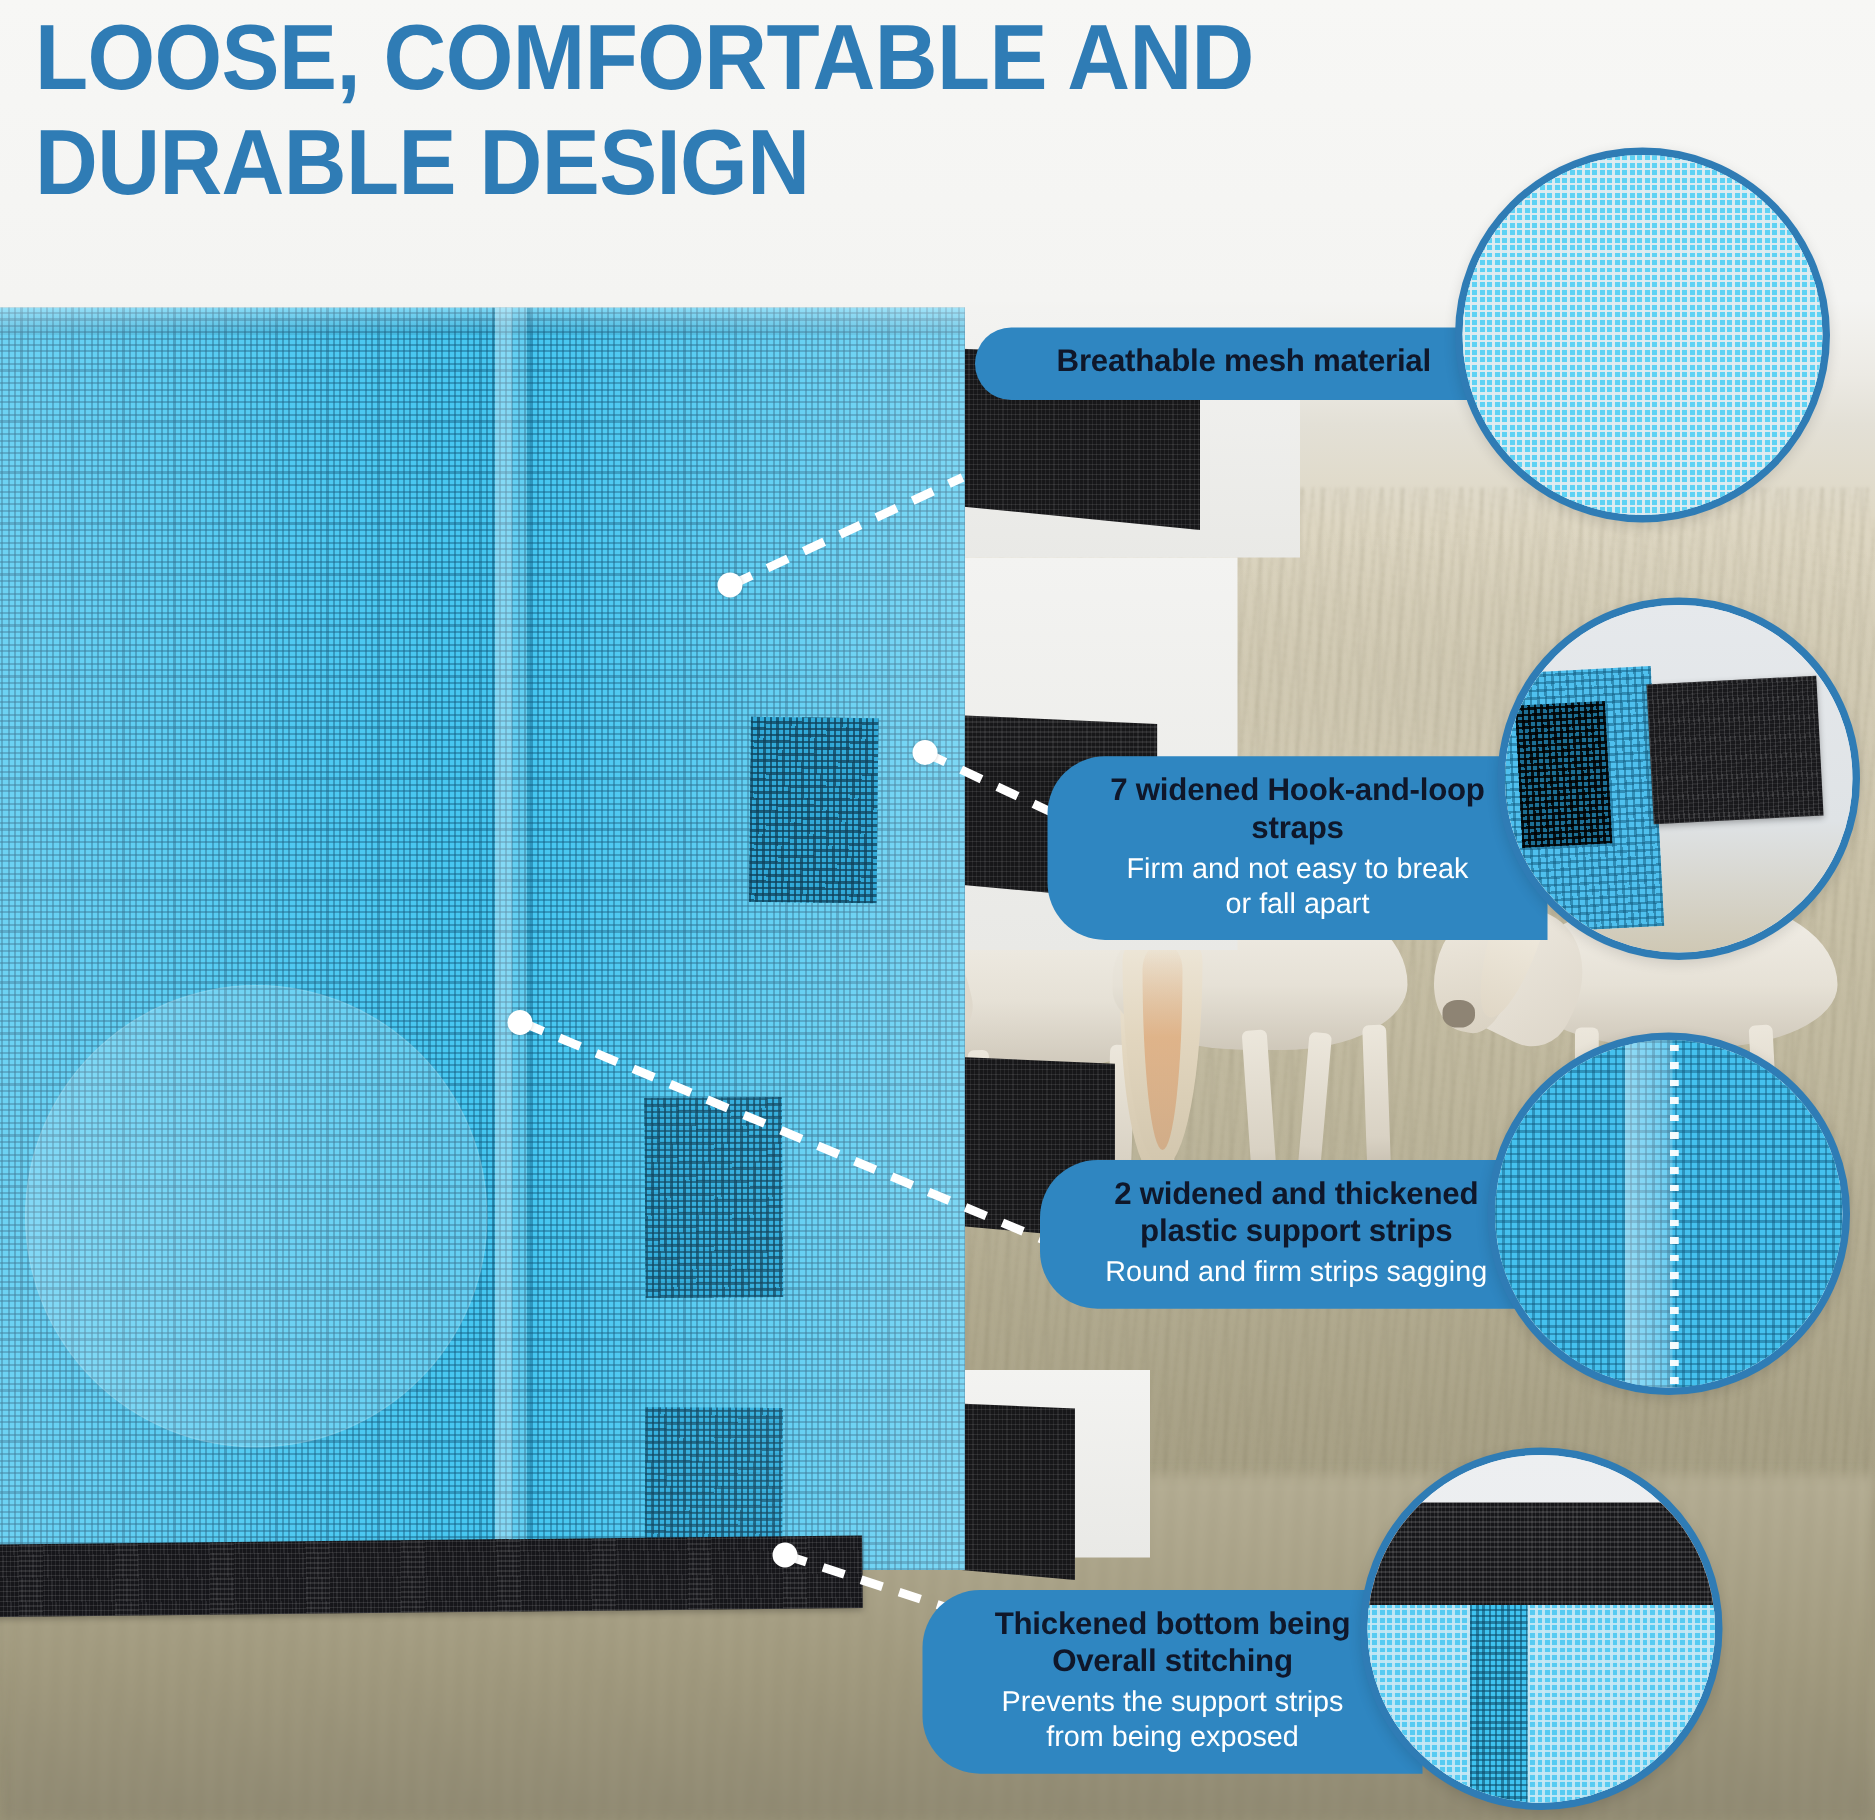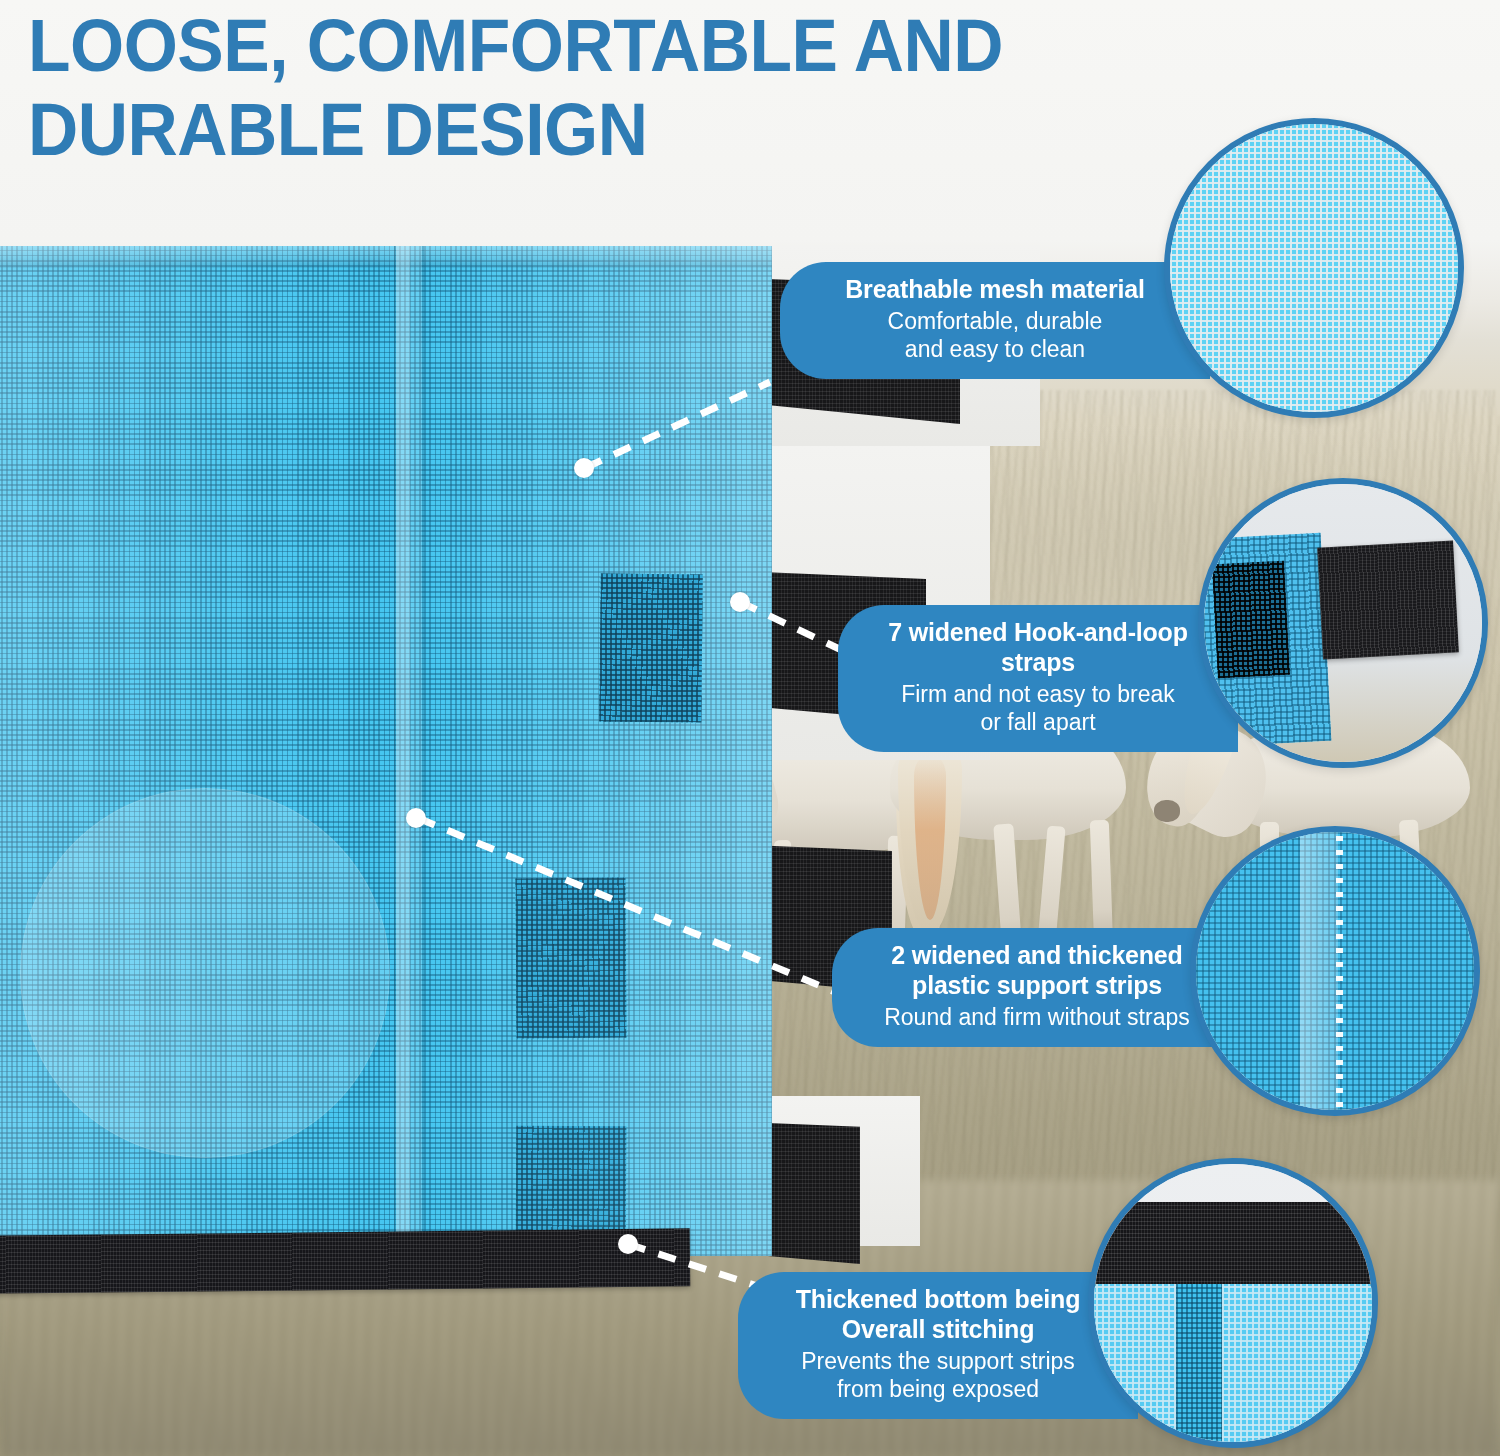--- a/index.html
+++ b/index.html
@@ -220,21 +220,21 @@
   
   .callout {
     position: absolute;
     background: #2f86c1;
     color: #ffffff;
     padding: 12px 26px 16px 26px;
     text-align: center;
   }
   .callout .c-title {
     display: block;
-    color: #ffffff;
+    color: #0f172a;
     font-weight: 700;
     font-size: 25px;
     line-height: 30px;
     letter-spacing: -0.2px;
   }
   .callout .c-sub {
     display: block;
     color: #ffffff;
     font-weight: 400;
     font-size: 23px;
@@ -433,31 +433,30 @@
     <line x1="628" y1="1244" x2="800" y2="1300" stroke="#ffffff" stroke-width="7" stroke-dasharray="18 14" stroke-linecap="butt"></line>
   </svg>
 
   <div class="leader-dot" style="left:574px; top:458px;"></div>
   <div class="leader-dot" style="left:730px; top:592px;"></div>
   <div class="leader-dot" style="left:406px; top:808px;"></div>
   <div class="leader-dot" style="left:618px; top:1234px;"></div>
 
   <div class="callout" id="callout-1">
     <span class="c-title">Breathable mesh material</span>
-    <span class="c-sub">Comfortable, durable<br>and easy to clean</span>
   </div>
 
   <div class="callout" id="callout-2">
     <span class="c-title">7 widened Hook-and-loop straps</span>
     <span class="c-sub">Firm and not easy to break<br>or fall apart</span>
   </div>
 
   <div class="callout" id="callout-3">
     <span class="c-title">2 widened and thickened plastic support strips</span>
-    <span class="c-sub">Round and firm without straps</span>
+    <span class="c-sub">Round and firm strips sagging</span>
   </div>
 
   <div class="callout" id="callout-4">
     <span class="c-title">Thickened bottom being Overall stitching</span>
     <span class="c-sub">Prevents the support strips<br>from being exposed</span>
   </div>
 
   <div class="inset" id="inset-1">
     <div class="fill"></div>
   </div>

